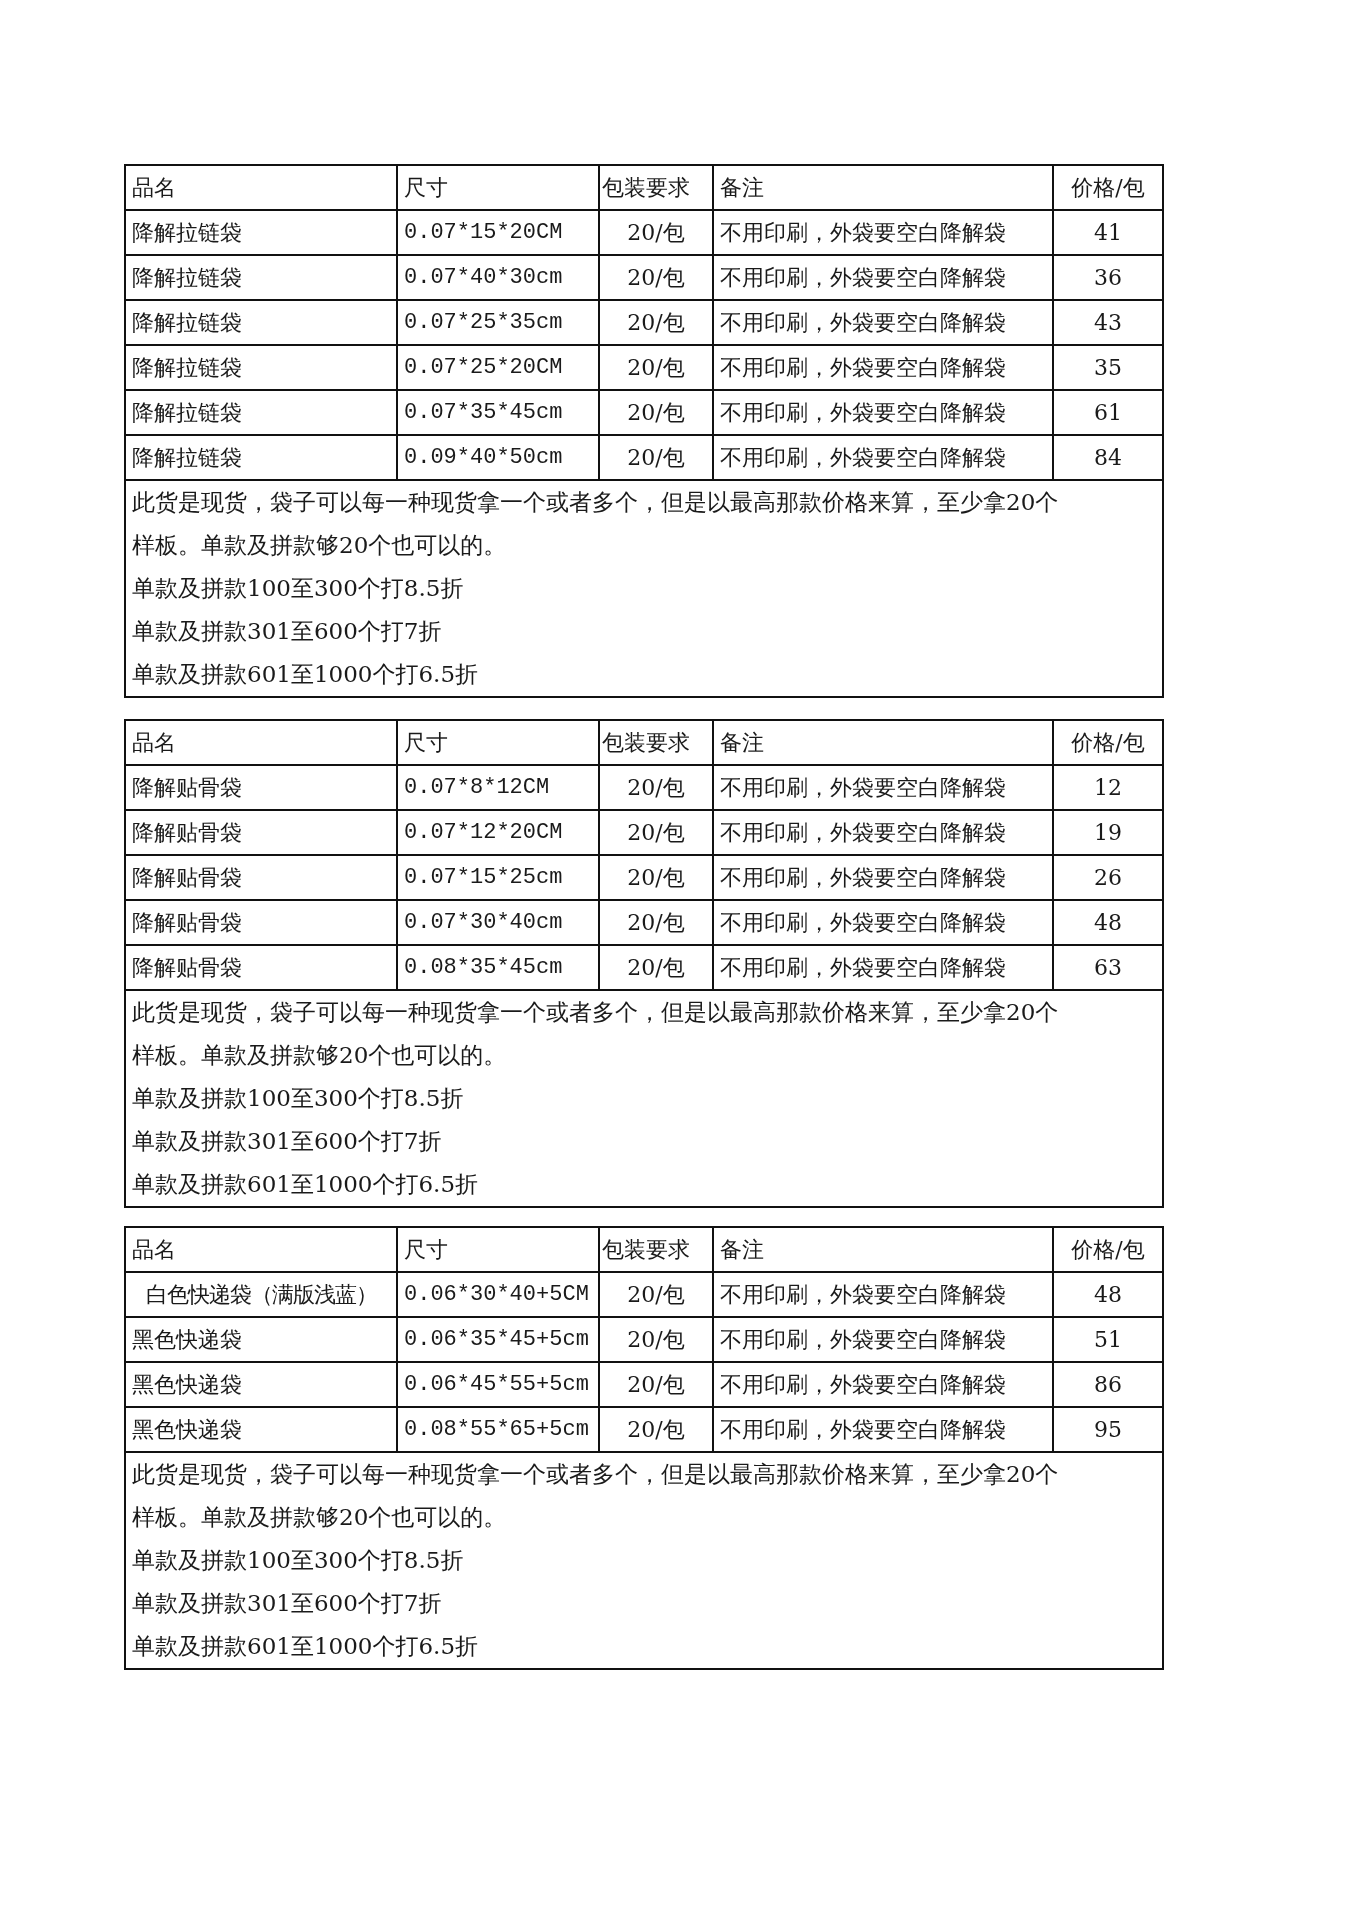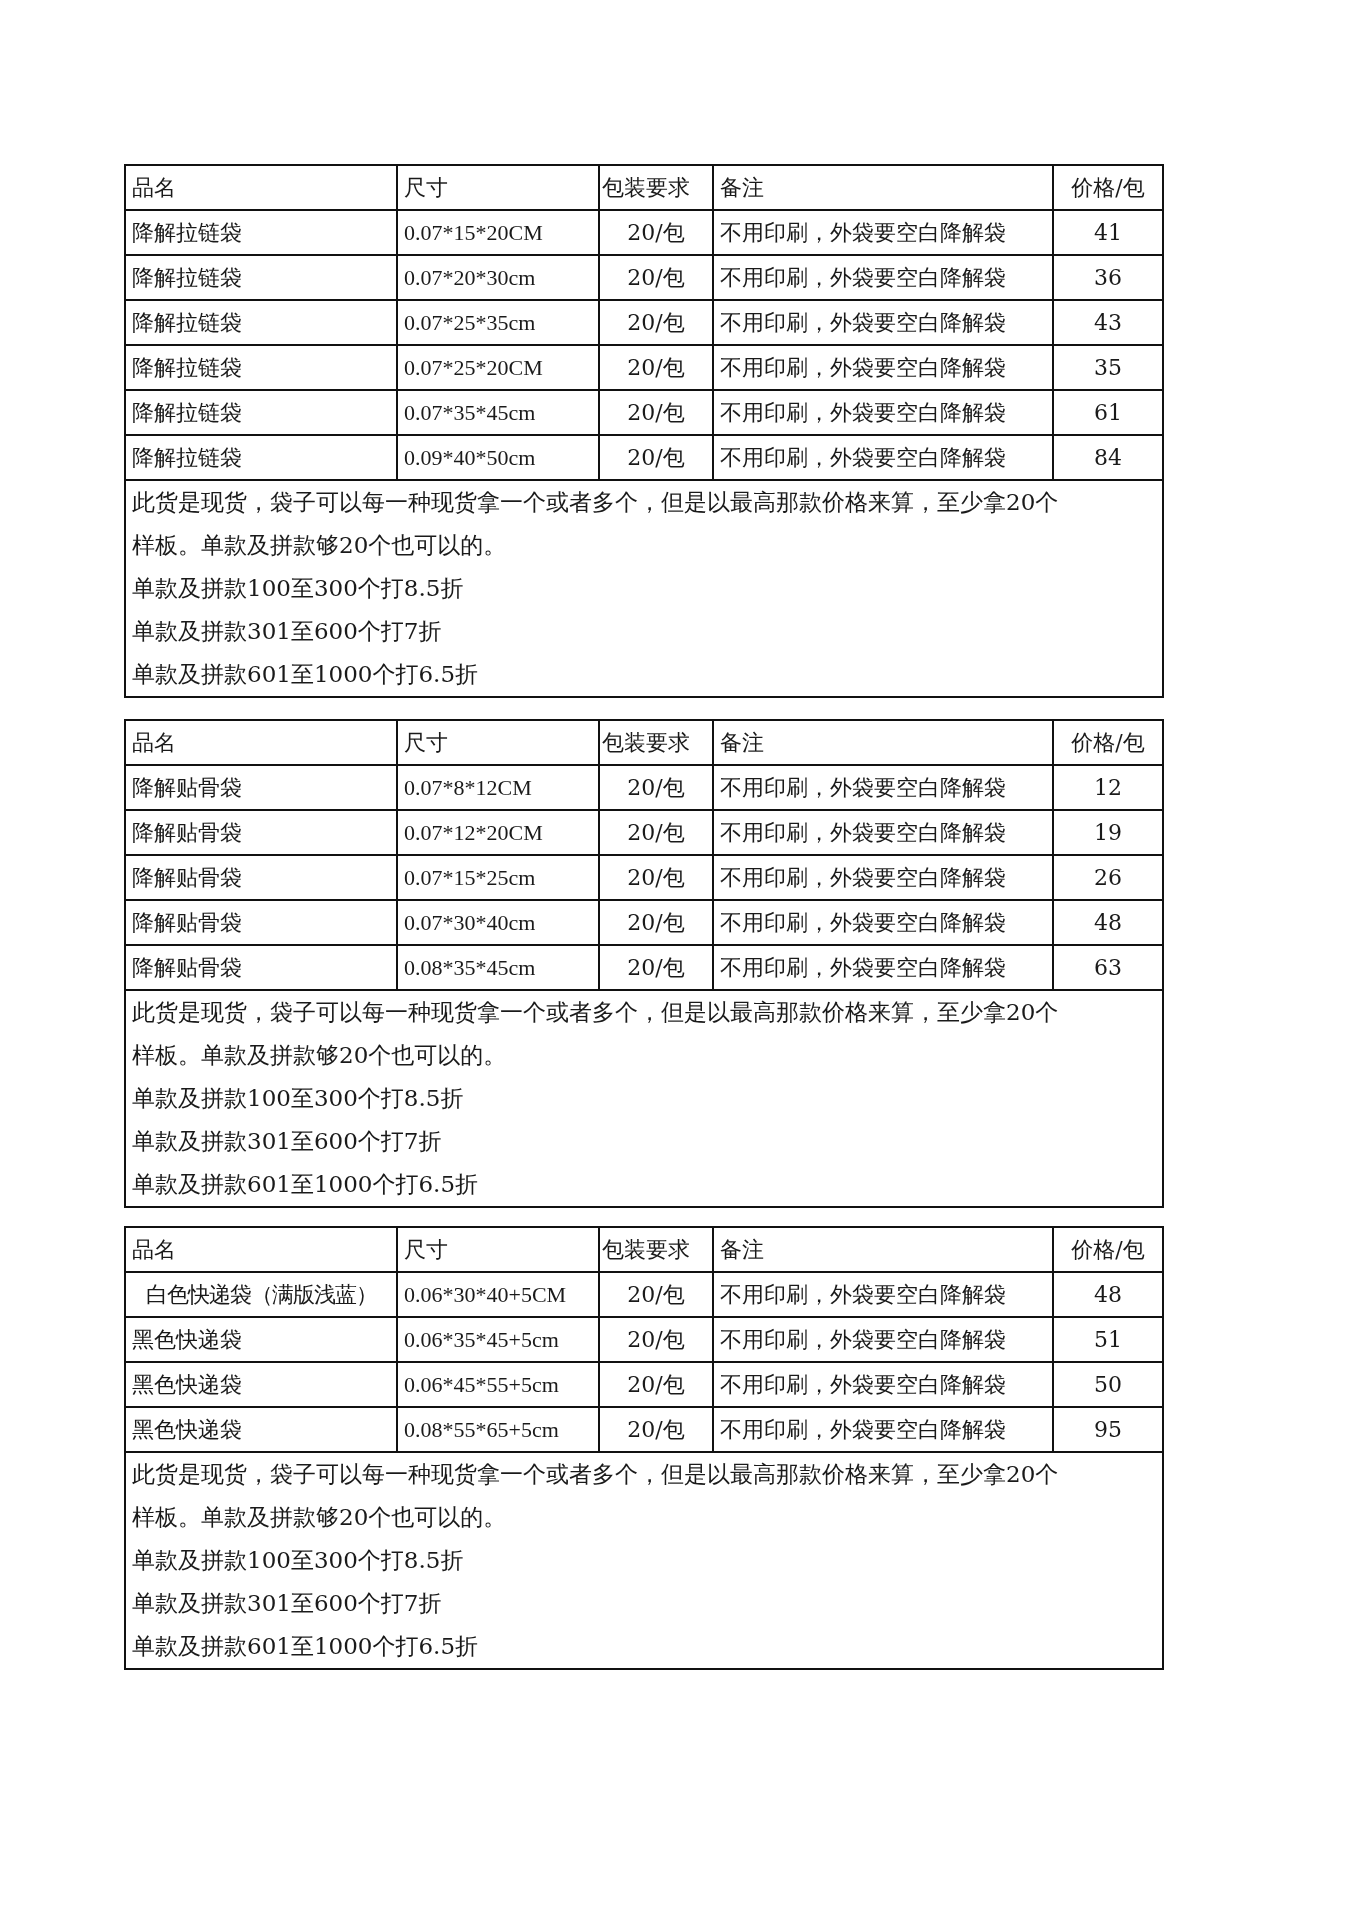--- a/index.html
+++ b/index.html
@@ -5,21 +5,21 @@
   html, body { margin: 0; padding: 0; background: #ffffff; }
   body { width: 1357px; height: 1920px; position: relative; overflow: hidden;
          font-family: "DejaVu Serif", "Liberation Serif", serif; color: #1a1a1a; }
   .sheet { position: absolute; left: 124px; width: 1214px; }
   table.grid { border-collapse: collapse; width: 1038px; table-layout: fixed; }
   table.grid td { border: 2px solid #111; height: 43px; padding: 0 6px; font-size: 22px;
                   white-space: nowrap; overflow: hidden; line-height: 43px; }
   col.c1 { width: 272px; } col.c2 { width: 202px; } col.c3 { width: 114px; }
   col.c4 { width: 340px; } col.c5 { width: 110px; }
   td.center { text-align: center; margin-left: 48px; }
-  td.size { font-family: Liberation Serif, serif; font-size: 22px; padding-left: 4px; }
+  td.size { font-family: Liberation Mono, monospace; font-size: 22px; padding-left: 4px; }
   td.name { padding-left: 6px; letter-spacing: 0px; }
   td.note { height: auto; line-height: 30px; padding: 10px 6px 14px 6px; white-space: normal; vertical-align: top; }
   .note-line { display: block; font-size: 23px; white-space: nowrap; }
   #t1 { top: 164px; }
   #t2 { top: 719px; }
   #t3 { top: 1226px; }
 </style>
 </head>
 <body>
 
@@ -42,21 +42,21 @@
     </tr>
     <tr>
       <td class="name">降解拉链袋</td>
       <td class="size">0.07*15*20CM</td>
       <td class="center">20/包</td>
       <td>不用印刷，外袋要空白降解袋</td>
       <td class="center">41</td>
     </tr>
     <tr>
       <td class="name">降解拉链袋</td>
-      <td class="size">0.07*20*30cm</td>
+      <td class="size">0.07*40*30cm</td>
       <td class="center">20/包</td>
       <td>不用印刷，外袋要空白降解袋</td>
       <td class="center">36</td>
     </tr>
     <tr>
       <td class="name">降解拉链袋</td>
       <td class="size">0.07*25*35cm</td>
       <td class="center">20/包</td>
       <td>不用印刷，外袋要空白降解袋</td>
       <td class="center">43</td>
@@ -189,21 +189,21 @@
       <td class="size">0.06*35*45+5cm</td>
       <td class="center">20/包</td>
       <td>不用印刷，外袋要空白降解袋</td>
       <td class="center">51</td>
     </tr>
     <tr>
       <td class="name">黑色快递袋</td>
       <td class="size">0.06*45*55+5cm</td>
       <td class="center">20/包</td>
       <td>不用印刷，外袋要空白降解袋</td>
-      <td class="center">50</td>
+      <td class="center">86</td>
     </tr>
     <tr>
       <td class="name">黑色快递袋</td>
       <td class="size">0.08*55*65+5cm</td>
       <td class="center">20/包</td>
       <td>不用印刷，外袋要空白降解袋</td>
       <td class="center">95</td>
     </tr>
     <tr>
       <td class="note" colspan="5" style="height:155px;">

